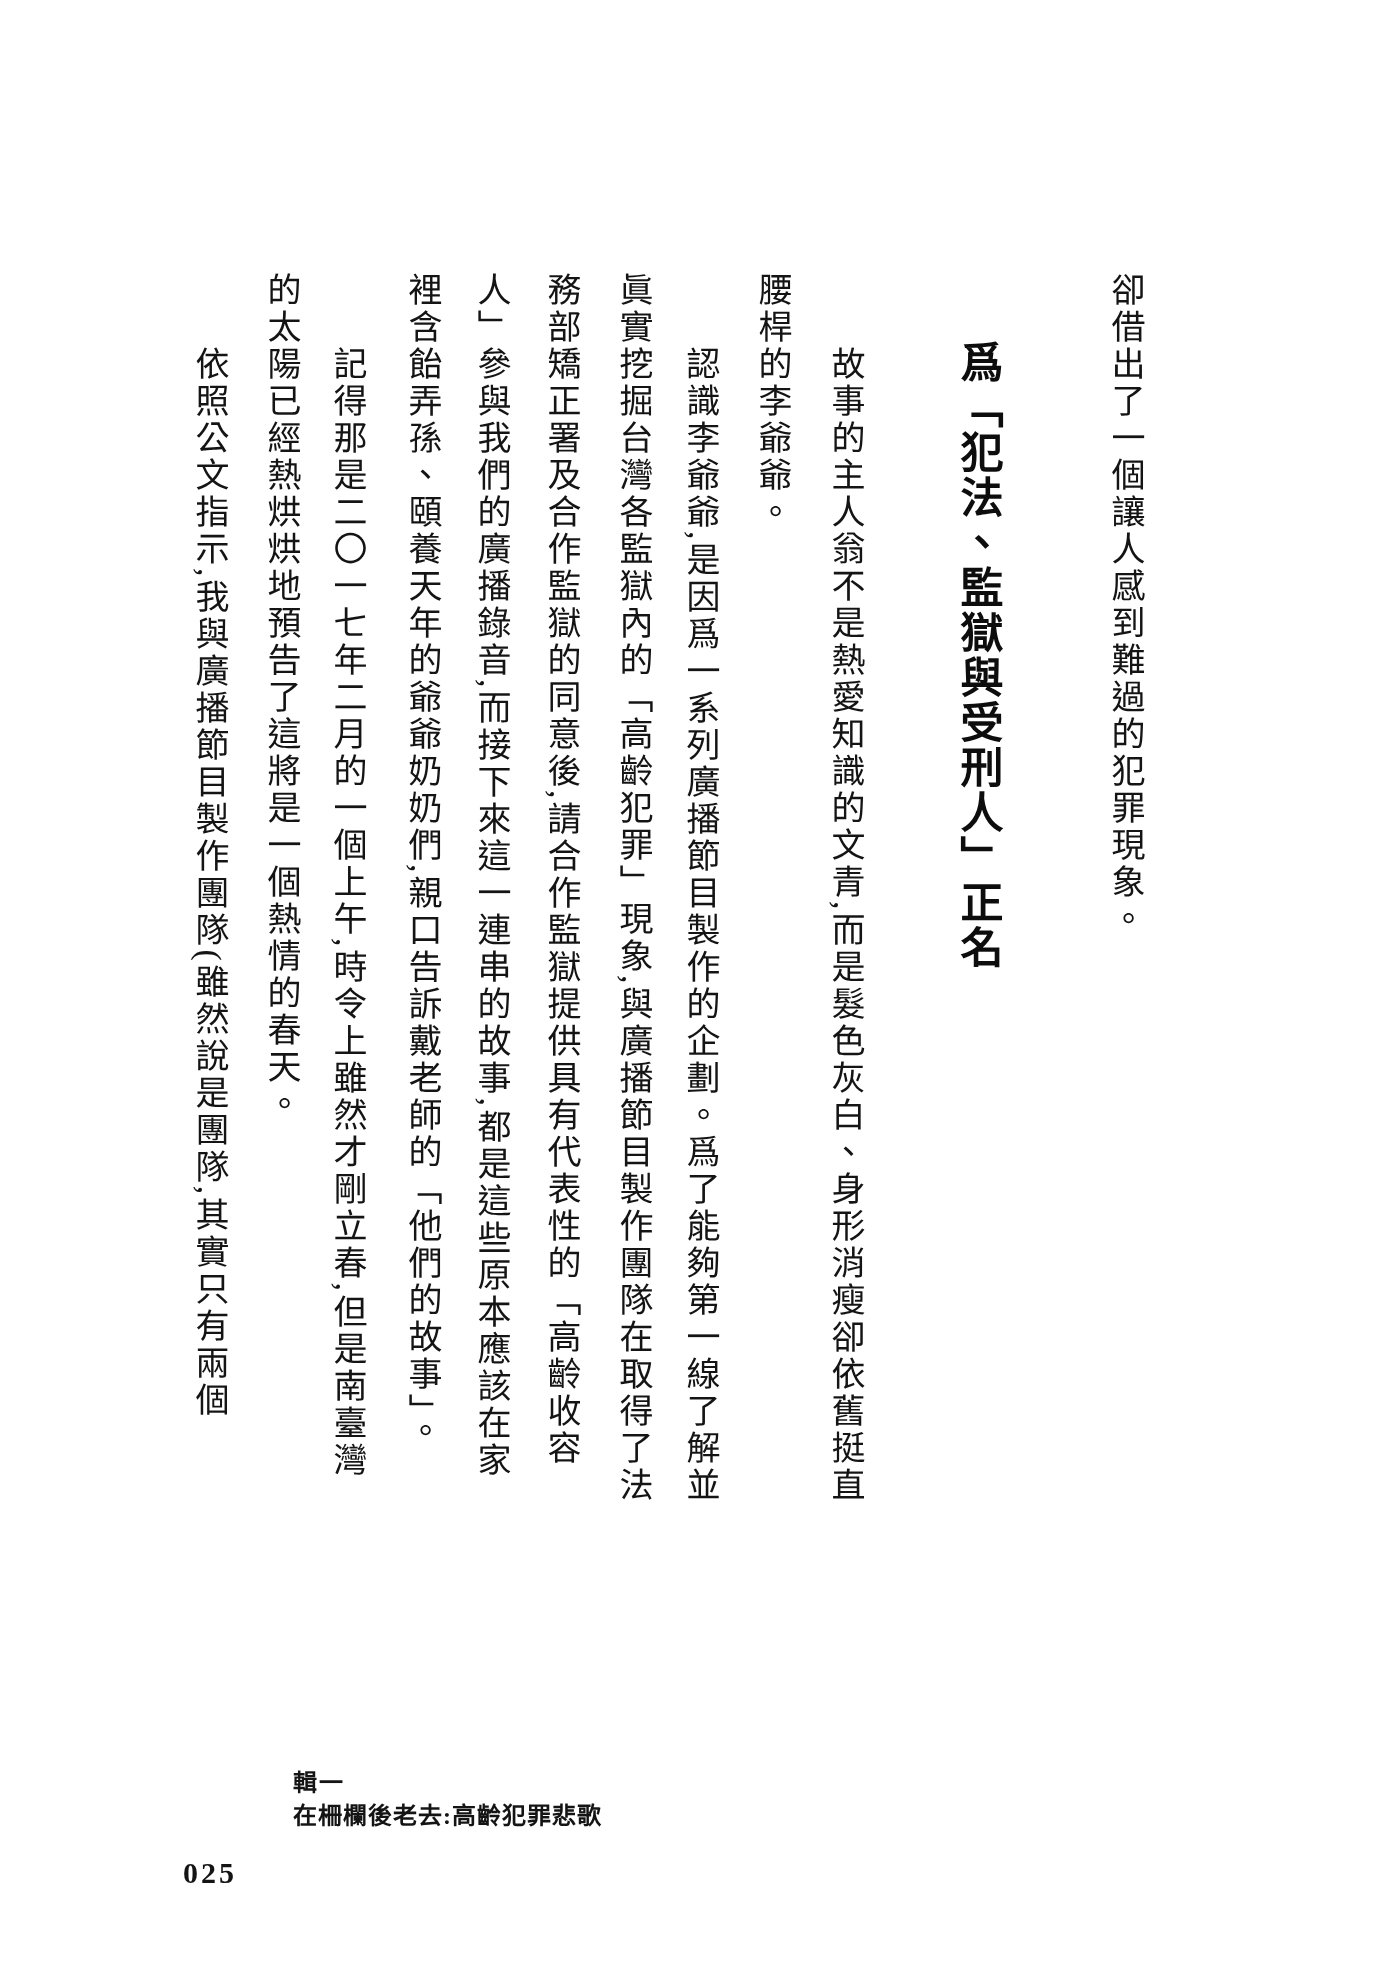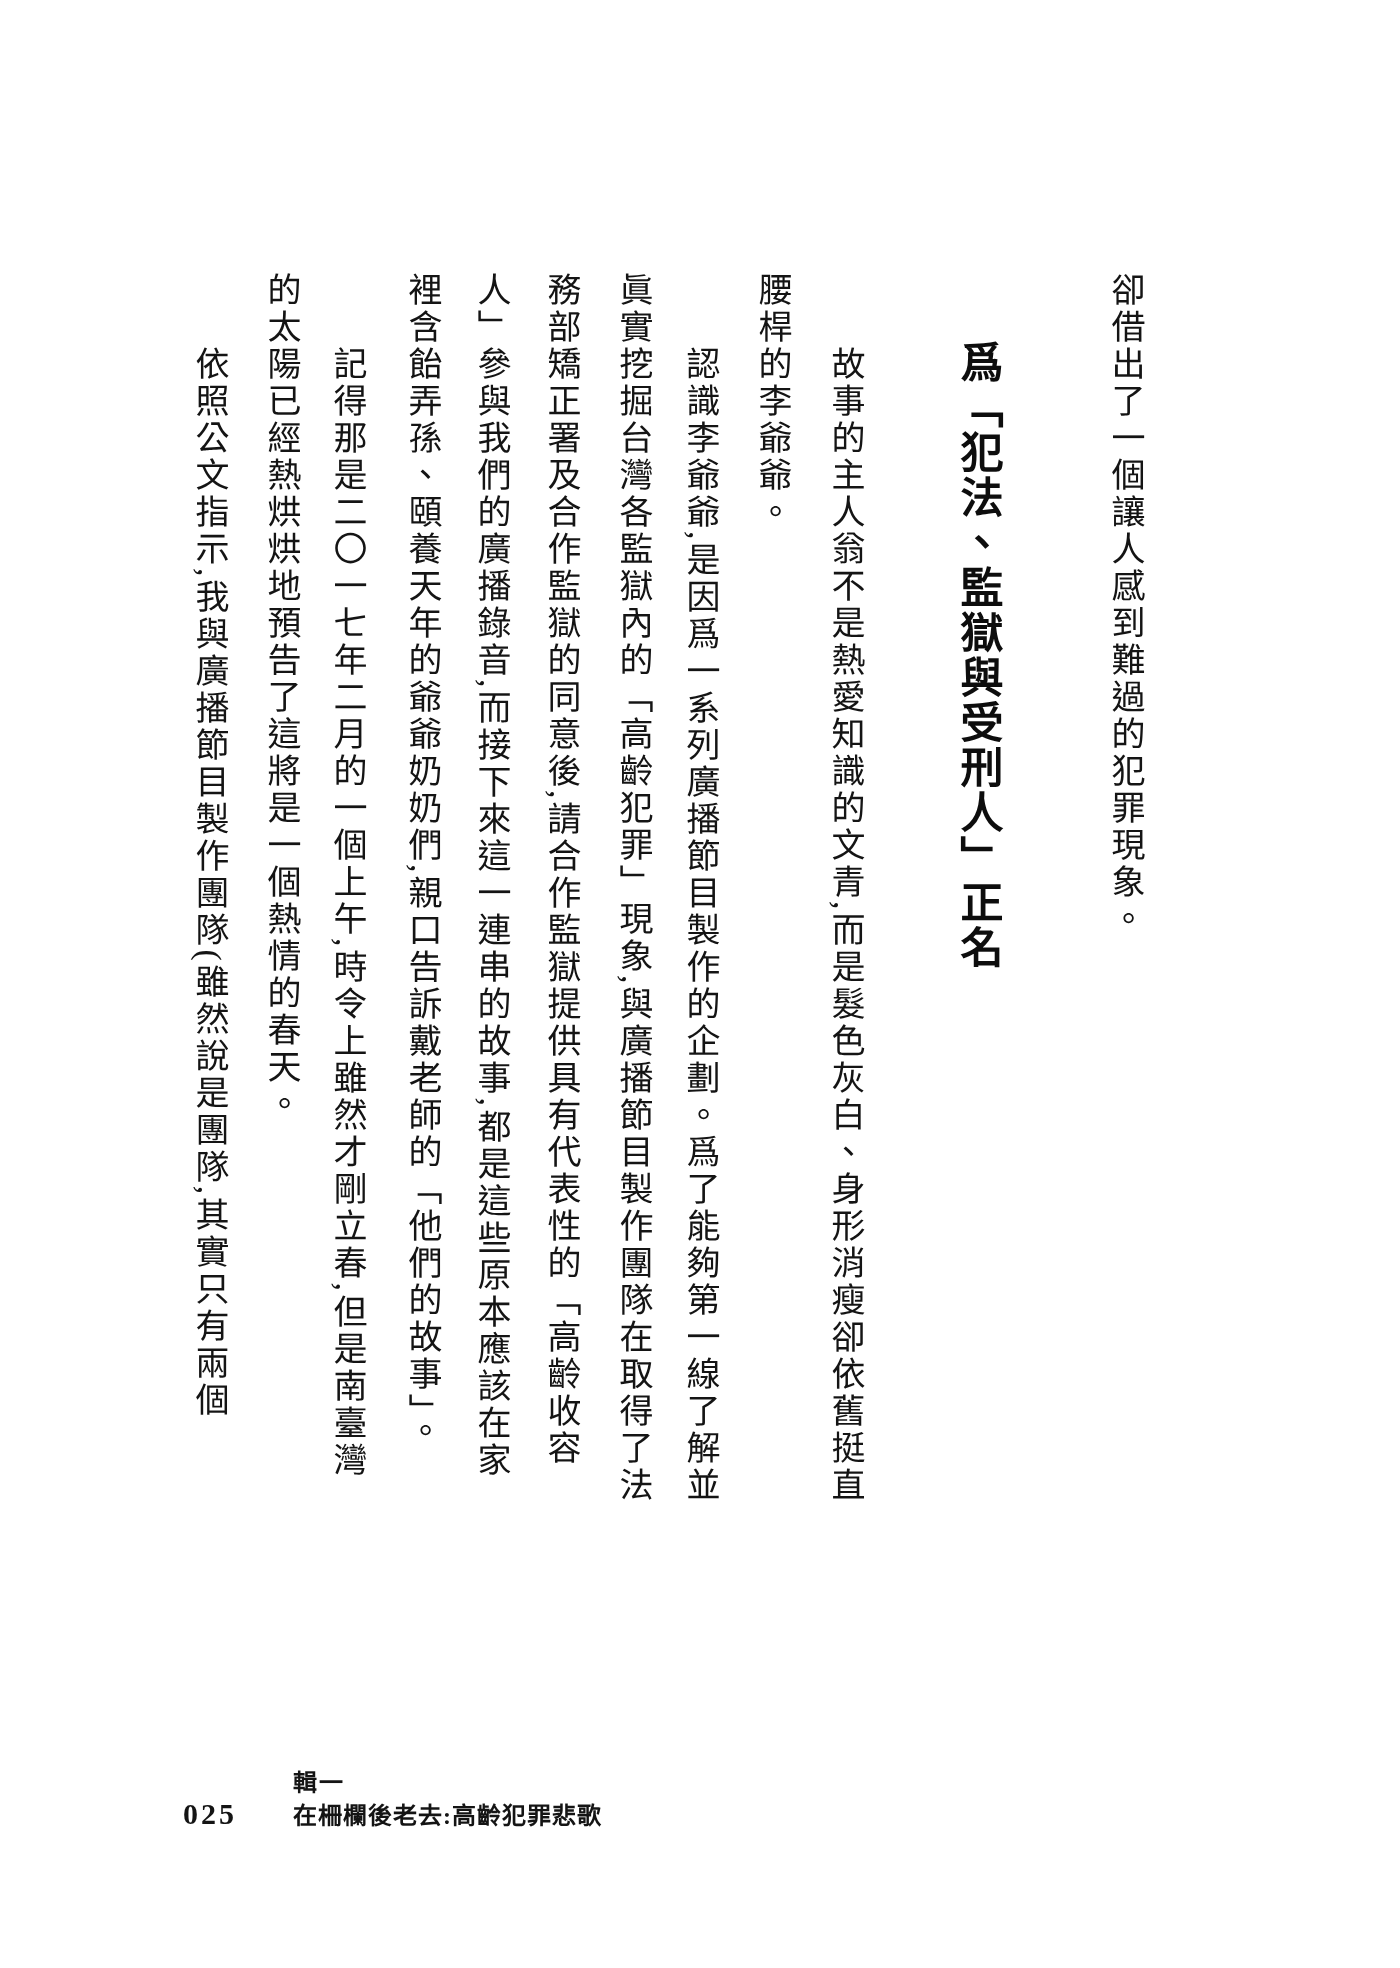--- a/index.html
+++ b/index.html
@@ -28,21 +28,21 @@
   .title-col {
     font-size: 43px;
     font-weight: 700;
     letter-spacing: 2px;
     padding-top: 68px;
     color: #0d0d0d;
   }
   
   .footer-item { position: absolute; white-space: nowrap; font-weight: bold; }
   .page-number {
-    left: 183px; top: 1797px;
+    left: 183px; top: 1856px;
     font-size: 30px; letter-spacing: 3px;
   }
   .volume-label {
     left: 293px; top: 1763px;
     font-size: 24px; letter-spacing: 2px;
   }
   .chapter-title {
     left: 293px; top: 1796px;
     font-size: 24px; letter-spacing: 1px;
   }

